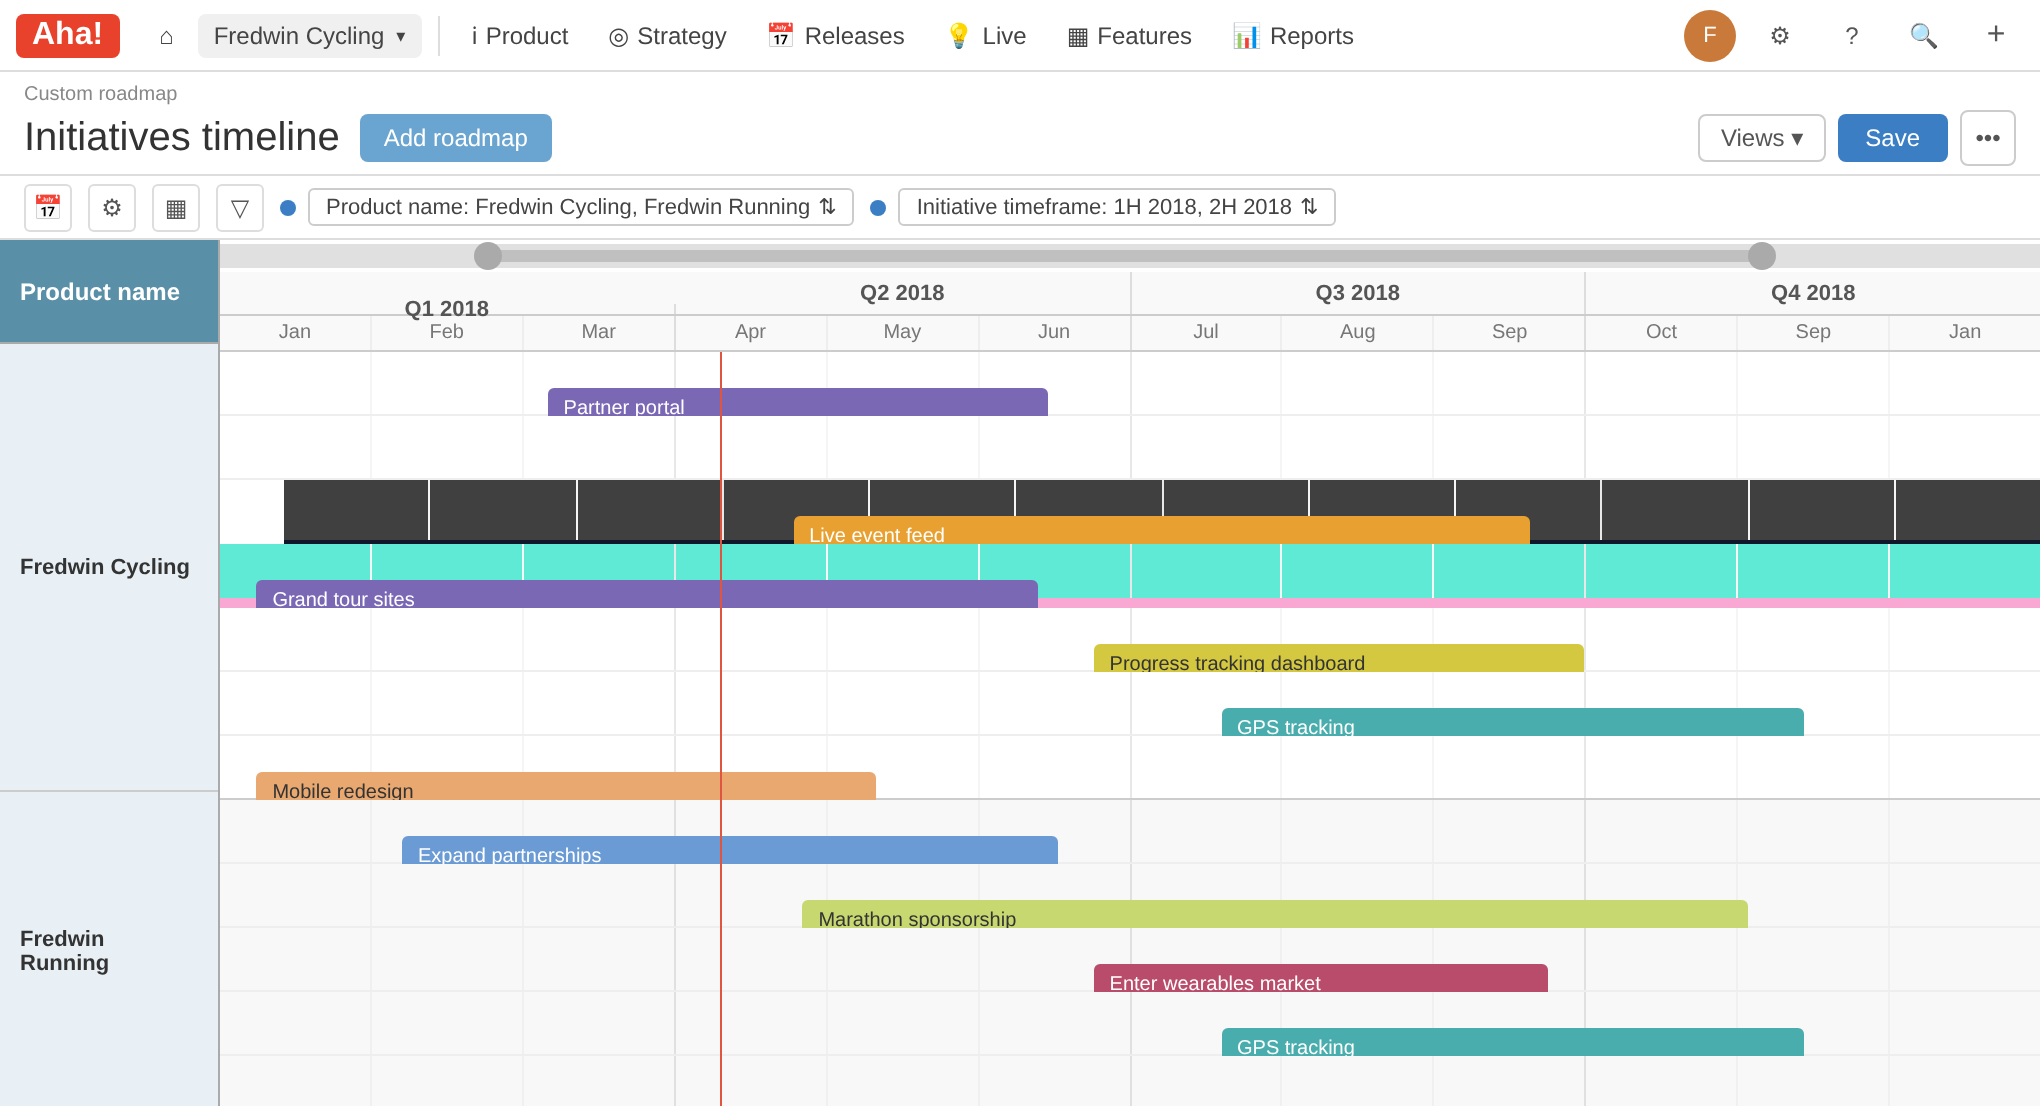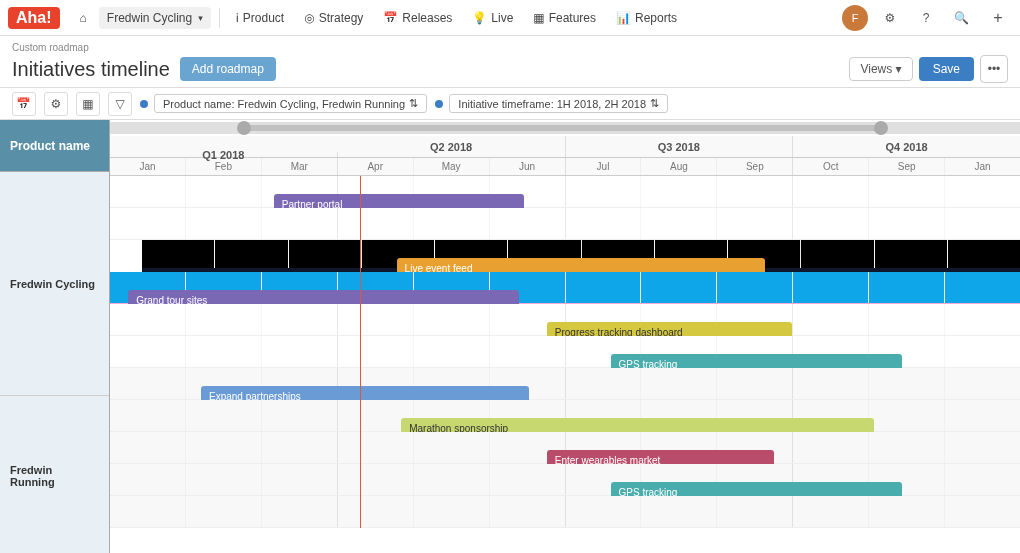--- a/index.html
+++ b/index.html
@@ -204,42 +204,42 @@
           <div style="flex:1; border-right:1px solid #f5f5f5;"></div>
             <div style="flex:1; border-right:1px solid #f5f5f5;"></div>
           <div style="flex:1; border-right:1px solid #e8e8e8;"></div>
             <div style="flex:1; border-right:1px solid #f5f5f5;"></div>
           <div style="flex:1; border-right:1px solid #f5f5f5;"></div>
             <div style="flex:1;"></div>
         </div>
 
       </div>
 
-      <div style="height:32px; position:relative; border-bottom:4px solid #0f172a; background:#000000;margin-left:32px;">
+      <div style="height:32px; position:relative; border-bottom:2px solid #0f172a; background:#404040;margin-left:32px;">
         <div style="position:absolute; left:0; right:0; top:0; bottom:0; display:flex; pointer-events:none;">
           <div style="flex:1; border-right:1px solid #f5f5f5;"></div>
             <div style="flex:1; border-right:1px solid #f5f5f5;"></div>
           <div style="flex:1; border-right:1px solid #e8e8e8;"></div>
             <div style="flex:1; border-right:1px solid #f5f5f5;"></div>
           <div style="flex:1; border-right:1px solid #f5f5f5;"></div>
             <div style="flex:1; border-right:1px solid #e8e8e8;"></div>
           <div style="flex:1; border-right:1px solid #f5f5f5;"></div>
             <div style="flex:1; border-right:1px solid #f5f5f5;"></div>
           <div style="flex:1; border-right:1px solid #e8e8e8;"></div>
             <div style="flex:1; border-right:1px solid #f5f5f5;"></div>
           <div style="flex:1; border-right:1px solid #f5f5f5;"></div>
             <div style="flex:1;"></div>
         </div>
 
         <div class="bar" style="left:29%; width:42%; background:#e8a030;">
           <span>Live event feed</span>
         </div>
       </div>
 
-      <div style="height:32px; position:relative; border-bottom:1px solid #f9a8d4; background:#0ea5e9;text-align:right;">
+      <div style="height:32px; position:relative; border-bottom:5px solid #f9a8d4; background:#5eead4;text-align:right;">
         <div style="position:absolute; left:0; right:0; top:0; bottom:0; display:flex; pointer-events:none;">
           <div style="flex:1; border-right:1px solid #f5f5f5;"></div>
             <div style="flex:1; border-right:1px solid #f5f5f5;"></div>
           <div style="flex:1; border-right:1px solid #e8e8e8;"></div>
             <div style="flex:1; border-right:1px solid #f5f5f5;"></div>
           <div style="flex:1; border-right:1px solid #f5f5f5;"></div>
             <div style="flex:1; border-right:1px solid #e8e8e8;"></div>
           <div style="flex:1; border-right:1px solid #f5f5f5;"></div>
             <div style="flex:1; border-right:1px solid #f5f5f5;"></div>
           <div style="flex:1; border-right:1px solid #e8e8e8;"></div>
@@ -288,20 +288,40 @@
             <div style="flex:1; border-right:1px solid #f5f5f5;"></div>
           <div style="flex:1; border-right:1px solid #f5f5f5;"></div>
             <div style="flex:1;"></div>
         </div>
 
         <div class="bar" style="left:55%; width:32%; background:#4aadad;">
           <span>GPS tracking</span>
         </div>
       </div>
 
+      <div style="height:32px; position:relative; border-bottom:1px solid #ccc; background:#fff;">
+        <div style="position:absolute; left:0; right:0; top:0; bottom:0; display:flex; pointer-events:none;">
+          <div style="flex:1; border-right:1px solid #f5f5f5;"></div>
+            <div style="flex:1; border-right:1px solid #f5f5f5;"></div>
+          <div style="flex:1; border-right:1px solid #e8e8e8;"></div>
+            <div style="flex:1; border-right:1px solid #f5f5f5;"></div>
+          <div style="flex:1; border-right:1px solid #f5f5f5;"></div>
+            <div style="flex:1; border-right:1px solid #e8e8e8;"></div>
+          <div style="flex:1; border-right:1px solid #f5f5f5;"></div>
+            <div style="flex:1; border-right:1px solid #f5f5f5;"></div>
+          <div style="flex:1; border-right:1px solid #e8e8e8;"></div>
+            <div style="flex:1; border-right:1px solid #f5f5f5;"></div>
+          <div style="flex:1; border-right:1px solid #f5f5f5;"></div>
+            <div style="flex:1;"></div>
+        </div>
+
+        <div class="bar" style="left:2%; width:34%; background:#e8a870; color:#333;">
+          <span>Mobile redesign</span>
+        </div>
+      </div>
 
       <div style="height:32px; position:relative; border-bottom:1px solid #eee; background:#f8f8f8;">
         <div style="position:absolute; left:0; right:0; top:0; bottom:0; display:flex; pointer-events:none;">
           <div style="flex:1; border-right:1px solid #f0f0f0;"></div>
             <div style="flex:1; border-right:1px solid #f0f0f0;"></div>
           <div style="flex:1; border-right:1px solid #e0e0e0;"></div>
             <div style="flex:1; border-right:1px solid #f0f0f0;"></div>
           <div style="flex:1; border-right:1px solid #f0f0f0;"></div>
             <div style="flex:1; border-right:1px solid #e0e0e0;"></div>
           <div style="flex:1; border-right:1px solid #f0f0f0;"></div>

